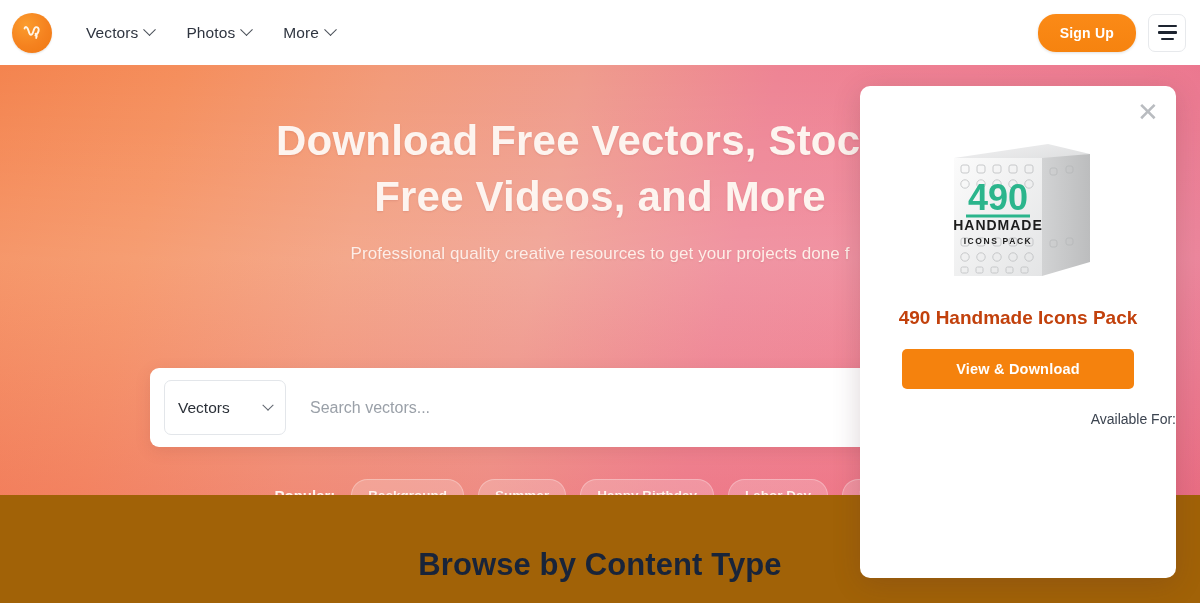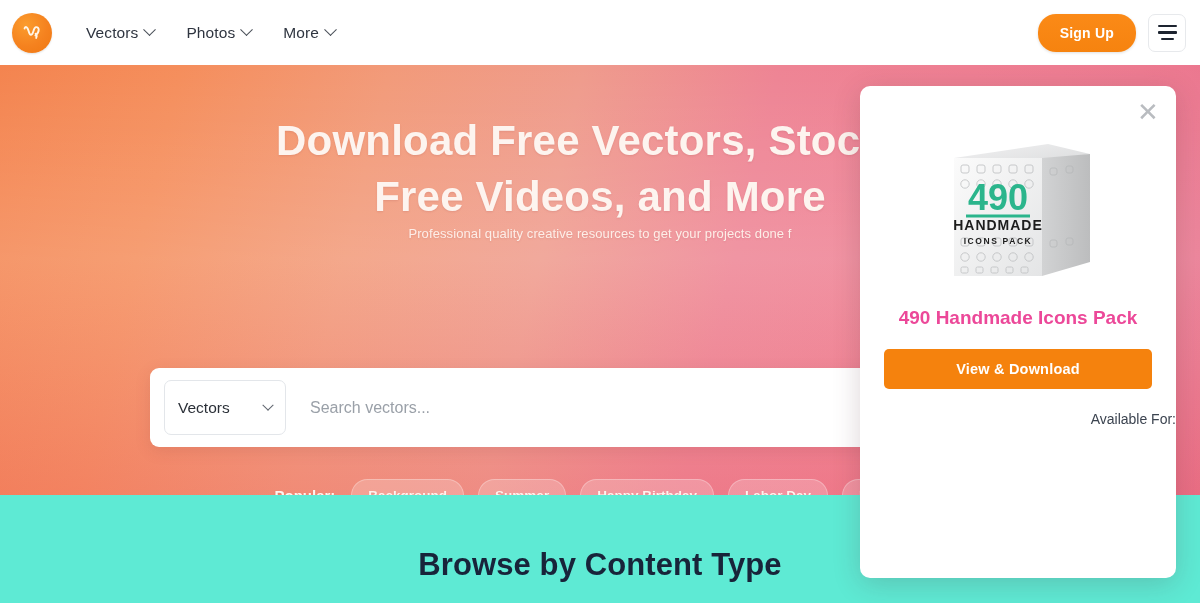--- a/index.html
+++ b/index.html
@@ -88,22 +88,22 @@
     position: relative; z-index: 2;
     width: 1200px; padding-top: 48px; text-align: center;
   }
   .hero-title {
     font-size: 42px; font-weight: bold; color: #fdf4ef;
     line-height: 1.34; letter-spacing: .2px;
     text-shadow: 0 1px 2px rgba(160,70,70,.18);
     padding: 0 190px;
   }
   .hero-sub {
-    margin-top: 0;
-    font-size: 13px; color: #fdeee8; font-weight: 400;
+    margin-top: 18px;
+    font-size: 17px; color: #fdeee8; font-weight: 400;
     letter-spacing: .1px;
     text-shadow: 0 1px 2px rgba(160,70,70,.16);
   }
 
   
   .searchbar {
     position: absolute; top: 303px; left: 150px;
     width: 900px; height: 79px;
     background: #ffffff;
     border-radius: 9px;
@@ -148,21 +148,21 @@
     font-size: 13.5px; font-weight: bold;
     padding: 8px 16px; border-radius: 18px;
     white-space: nowrap; cursor: pointer;
     text-shadow: 0 1px 1px rgba(160,70,70,.22);
   }
 
   
   .browse-section {
     position: absolute; top: 495px; left: 0;
     width: 1200px; height: 108px;
-    background: #5eead4;
+    background: #a16207;
     display: flex; align-items: flex-start; justify-content: center;
     padding-top: 52px;
   }
   .browse-title {
     font-size: 31px; font-weight: bold; color: #18243a;
     letter-spacing: .1px;
   }
 
   
   .modal {
@@ -187,25 +187,25 @@
   }
   .pack-box { position: relative; width: 176px; height: 176px; }
   .modal-promo {
     margin-top: 16px; text-align: center;
     font-size: 11.5px; font-weight: bold; letter-spacing: .3px;
     color: #7ec17e; line-height: 1.45; padding: 0 44px;
     text-transform: uppercase;
   }
   .modal-title {
     margin-top: 11px; text-align: center;
-    font-size: 19px; font-weight: bold; color: #ec4899;
+    font-size: 19px; font-weight: bold; color: #c2410c;
   }
   .modal-cta {
     display: block; margin: 20px auto 0;
-    width: 268px; height: 40px;
+    width: 232px; height: 40px;
     background: #f5820d; color: #fff;
     border: none; border-radius: 5px;
     font-family: "Liberation Sans", sans-serif;
     font-size: 14.5px; font-weight: bold;
     cursor: pointer; letter-spacing: .2px;
   }
   .modal-avail {
     margin-top: 22px; text-align: right;
     font-size: 14px; color: #3c4450;
   }

